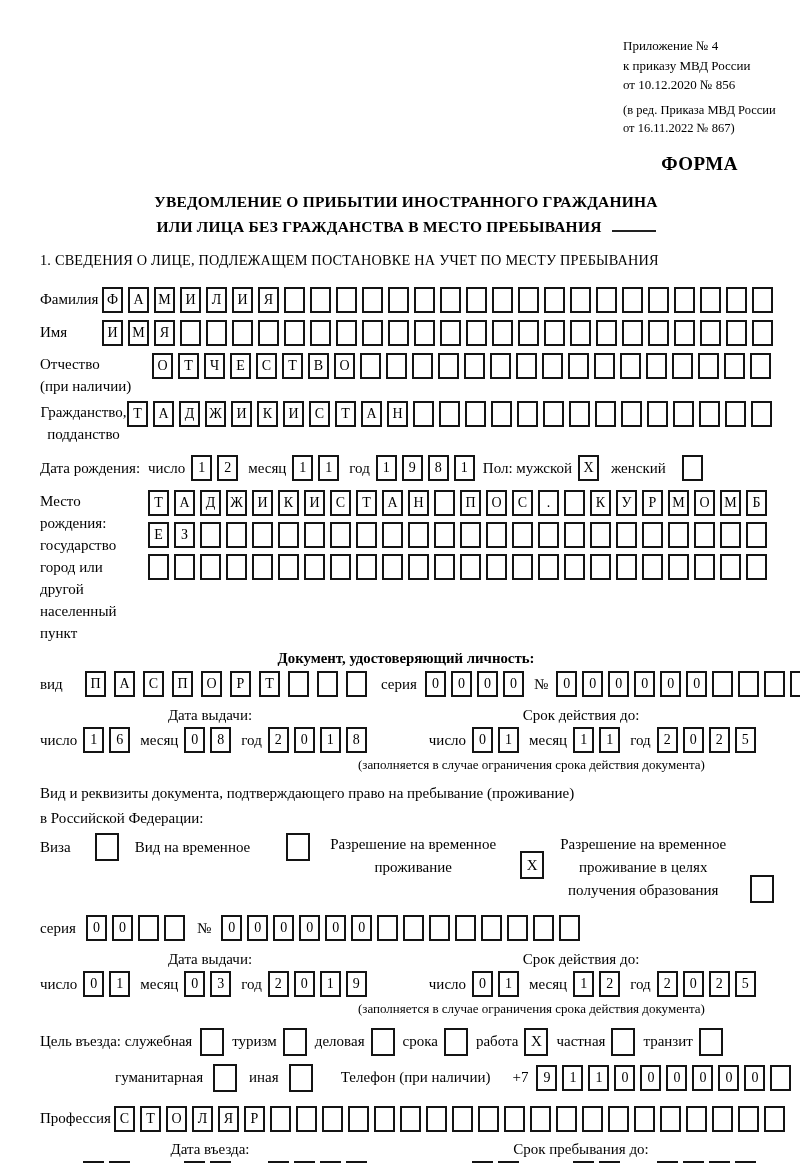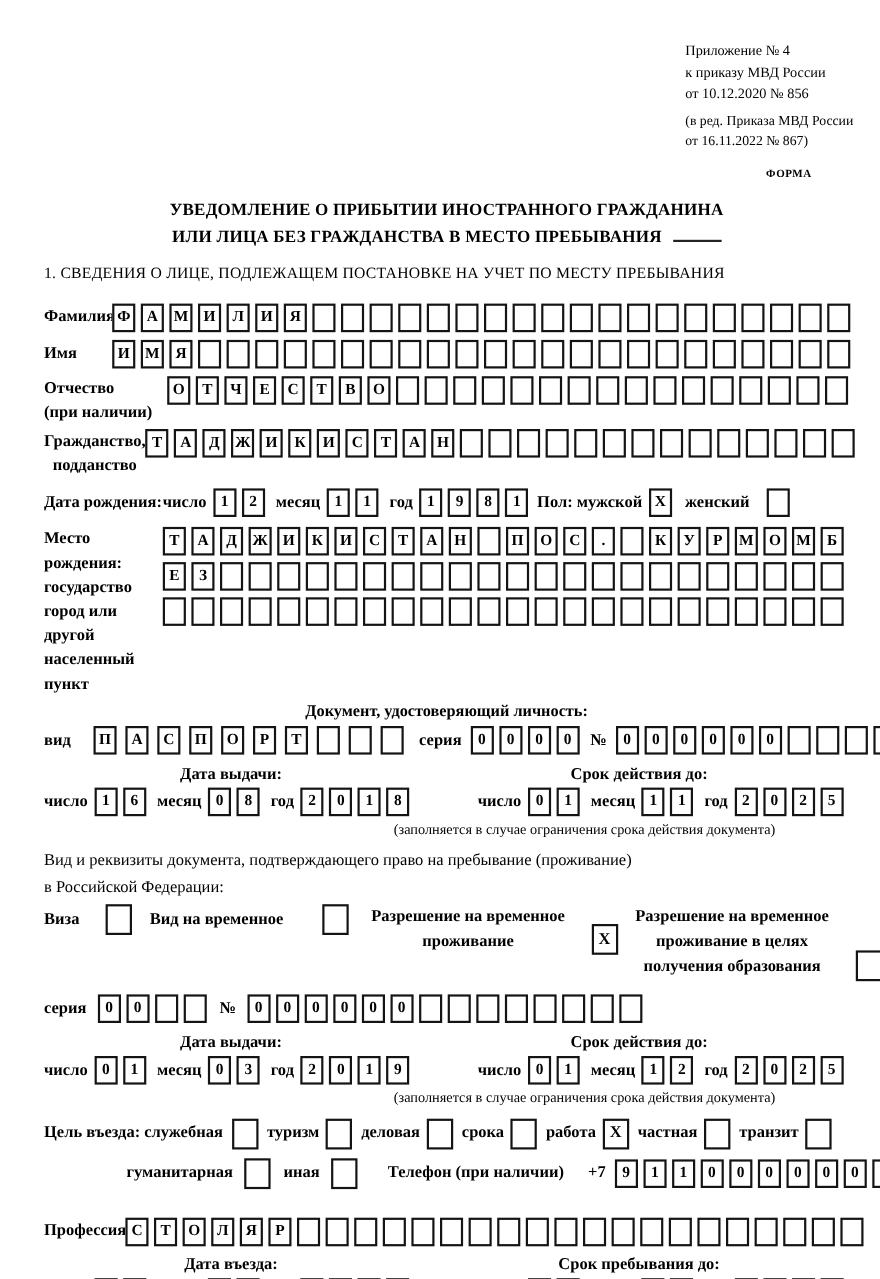--- a/index.html
+++ b/index.html
@@ -6,28 +6,28 @@
   html,body { background:#fff; }
   body {
     width:800px; height:1163px;
     font-family:"Liberation Serif","DejaVu Serif",serif;
     color:#000; font-size:15px; overflow:hidden;
   }
   .page { position:relative; width:800px; height:1163px; padding:36px 28px 0 40px; }
 
   .annex { margin-left:583px; width:180px; font-size:13px; line-height:1.5; }
   .annex .amend { margin-top:6px; font-size:12.5px; line-height:1.45; }
-  .forma { text-align:right; padding-right:34px; font-weight:bold; font-size:10px; margin-top:16px; letter-spacing:.5px; }
+  .forma { text-align:right; padding-right:34px; font-weight:bold; font-size:19px; margin-top:16px; letter-spacing:.5px; }
 
   .title { text-align:center; font-weight:bold; font-size:15.5px; line-height:1.65; margin-top:14px; letter-spacing:.2px; }
   .blank-line { display:inline-block; width:44px; border-bottom:2px solid #222; height:14px; margin-left:10px; }
 
   .sec-heading { font-weight:normal; font-size:14.3px; margin-top:12px; letter-spacing:.2px; white-space:nowrap; }
 
-  .row { display:flex; align-items:flex-start; margin-top:7px;font-weight:bold; }
+  .row { display:flex; align-items:flex-start; margin-top:7px; }
   .lbl { font-size:15px; line-height:25px; flex:none; }
   .lbl2 { font-size:15px; line-height:22px; flex:none; }
   .cells { display:flex; gap:5px; flex:none; }
   .cell, .chk {
     width:21px; height:26px; border:2px solid #141414; flex:none;
     display:flex; align-items:center; justify-content:center;
     font-size:14px; background:#fff;
   }
   .chk { width:24px; height:28px; font-size:15px; }
 
@@ -540,21 +540,21 @@
         <div class="cell">0</div>
         <div class="cell">0</div>
         <div class="cell">0</div>
         <div class="cell">0</div>
         <div class="cell">0</div>
         <div class="cell">0</div>
         <div class="cell"></div>
       </div>
   </div>
 
-  <div class="row" style="margin-top:26px">
+  <div class="row" style="margin-top:14px">
     <div class="lbl w-prof">Профессия</div>
     <div class="cells">
         <div class="cell">С</div>
         <div class="cell">Т</div>
         <div class="cell">О</div>
         <div class="cell">Л</div>
         <div class="cell">Я</div>
         <div class="cell">Р</div>
         <div class="cell"></div>
         <div class="cell"></div>

